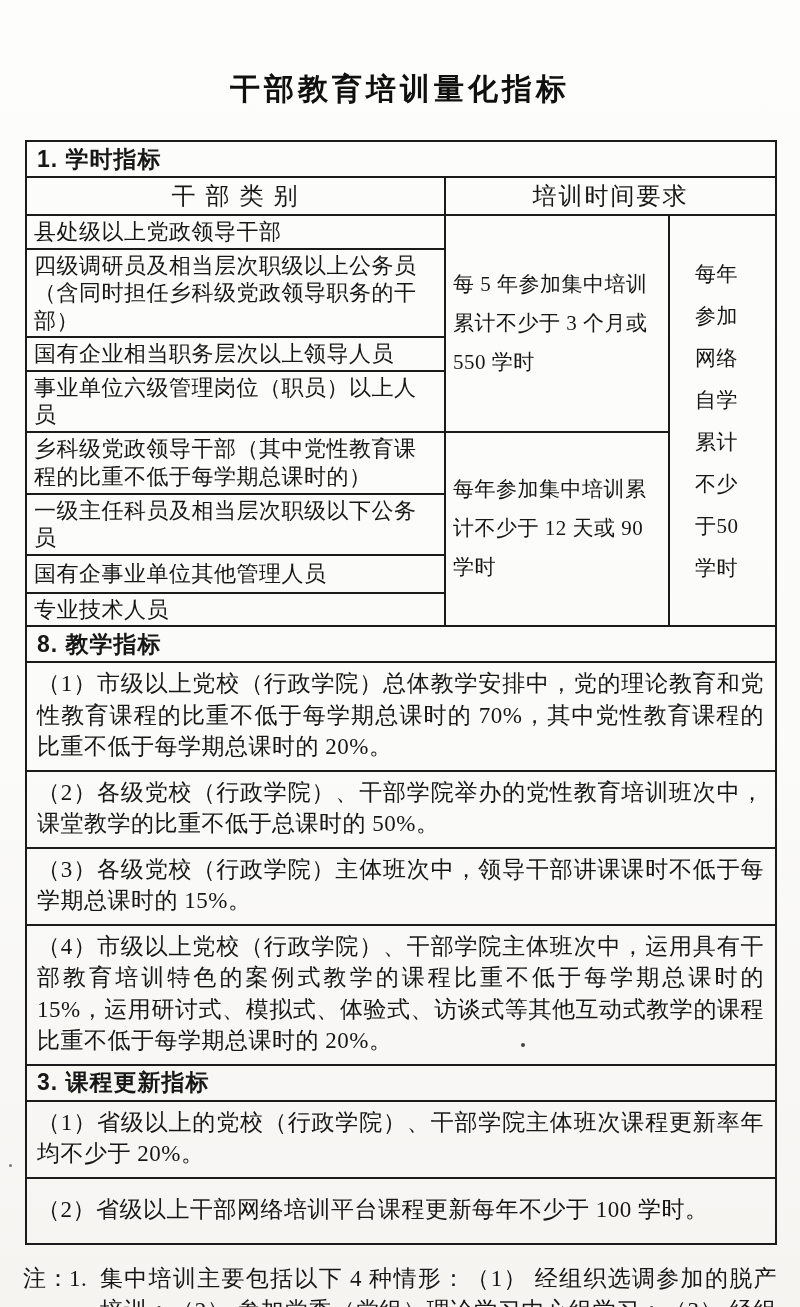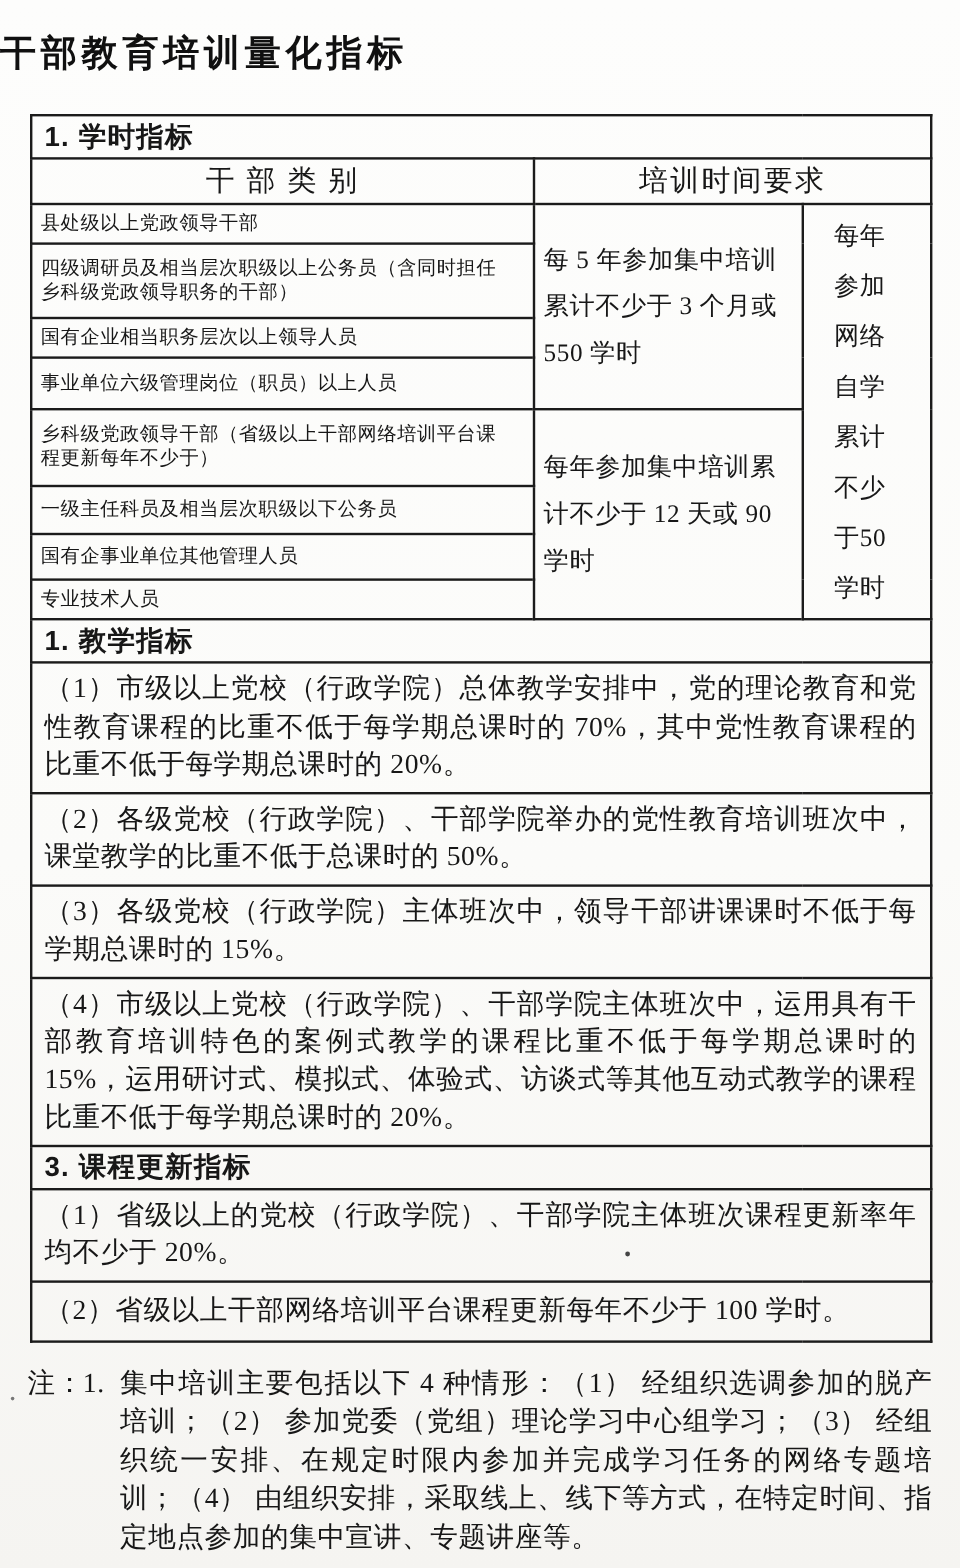--- a/index.html
+++ b/index.html
@@ -8,25 +8,27 @@
     position:relative;
     width:800px; height:1307px;
     margin:0 auto;
     background:linear-gradient(180deg,#fdfdfc 0%,#fbfbf9 55%,#f5f4f1 100%);
     color:#171717;
     font-family:"Liberation Serif","DejaVu Serif",serif;
     overflow:hidden;
   }
   .title {
     padding-top:24px;
+    text-align:center;
     font-family:"Liberation Sans","DejaVu Sans",sans-serif;
     font-weight:bold;
     font-size:30px;
     letter-spacing:4px;
     color:#101010;
+    margin-top:45px;
   }
   table.doc {
     width:750px;
     margin:30px auto 0 25px;
     border-collapse:collapse;
     table-layout:fixed;
   }
   col.c1 { width:419px; }
   col.c2 { width:224px; }
   col.c3 { width:107px; }
@@ -40,21 +42,21 @@
   td.sec {
     font-family:"Liberation Sans","DejaVu Sans",sans-serif;
     font-weight:bold;
     font-size:23px;
     letter-spacing:1px;
     padding-left:10px;
   }
   tr.hsec  { height:36px; }
   tr.hhead { height:38px; }
   td.colhead { text-align:center; letter-spacing:2px; font-size:24px; }
-  td.cat { font-size:16px; padding-left:7px; letter-spacing:0.5px; }
+  td.cat { font-size:22px; padding-left:7px; letter-spacing:0.5px; }
   tr.r1 { height:33px; }
   tr.r2 { height:62px; }
   tr.r3 { height:33px; }
   tr.r4 { height:43px;margin-top:18px; }
   tr.r5 { height:62px; }
   tr.r6 { height:40px; }
   tr.r7 { height:38px; }
   tr.r8 { height:33px; }
   td.req {
     font-size:21px;
@@ -68,21 +70,21 @@
     line-height:1.37;
     text-align:justify;
     padding:5px 11px 7px 10px;
     letter-spacing:0.5px;
   }
   tr.hi1 { height:100px; }
   tr.hi2 { height:67px; }
   tr.hi3 { height:66px; }
   tr.hi4 { height:127px; }
   tr.hj1 { height:72px;margin-top:39px; }
-  tr.hj2 { height:50px; }
+  tr.hj2 { height:66px; }
   .notes {
     display:flex;
     margin:18px 0 0 23px;
     width:754px;
     font-size:23px;
     line-height:32px;
     letter-spacing:0.5px;
   }
   .note-label { width:46px; flex:none; font-weight:500; }
   .note-items { flex:1; }
@@ -130,35 +132,35 @@
     <tr class="r2">
       <td class="cat">四级调研员及相当层次职级以上公务员（含同时担任乡科级党政领导职务的干部）</td>
     </tr>
     <tr class="r3">
       <td class="cat">国有企业相当职务层次以上领导人员</td>
     </tr>
     <tr class="r4">
       <td class="cat">事业单位六级管理岗位（职员）以上人员</td>
     </tr>
     <tr class="r5">
-      <td class="cat">乡科级党政领导干部（省级以上干部网络培训平台课程更新每年不少于）</td>
+      <td class="cat">乡科级党政领导干部（其中党性教育课程的比重不低于每学期总课时的）</td>
       <td class="req" rowspan="4">每年参加集中培训累计不少于 12 天或 90 学时</td>
     </tr>
     <tr class="r6">
       <td class="cat">一级主任科员及相当层次职级以下公务员</td>
     </tr>
     <tr class="r7">
       <td class="cat">国有企事业单位其他管理人员</td>
     </tr>
     <tr class="r8">
       <td class="cat">专业技术人员</td>
     </tr>
 
     <tr class="hsec">
-      <td colspan="3" class="sec">1. 教学指标</td>
+      <td colspan="3" class="sec">8. 教学指标</td>
     </tr>
     <tr class="hi1">
       <td colspan="3" class="item">（1）市级以上党校（行政学院）总体教学安排中，党的理论教育和党性教育课程的比重不低于每学期总课时的 70%，其中党性教育课程的比重不低于每学期总课时的 20%。</td>
     </tr>
     <tr class="hi2">
       <td colspan="3" class="item">（2）各级党校（行政学院）、干部学院举办的党性教育培训班次中，课堂教学的比重不低于总课时的 50%。</td>
     </tr>
     <tr class="hi3">
       <td colspan="3" class="item">（3）各级党校（行政学院）主体班次中，领导干部讲课课时不低于每学期总课时的 15%。</td>
     </tr>

